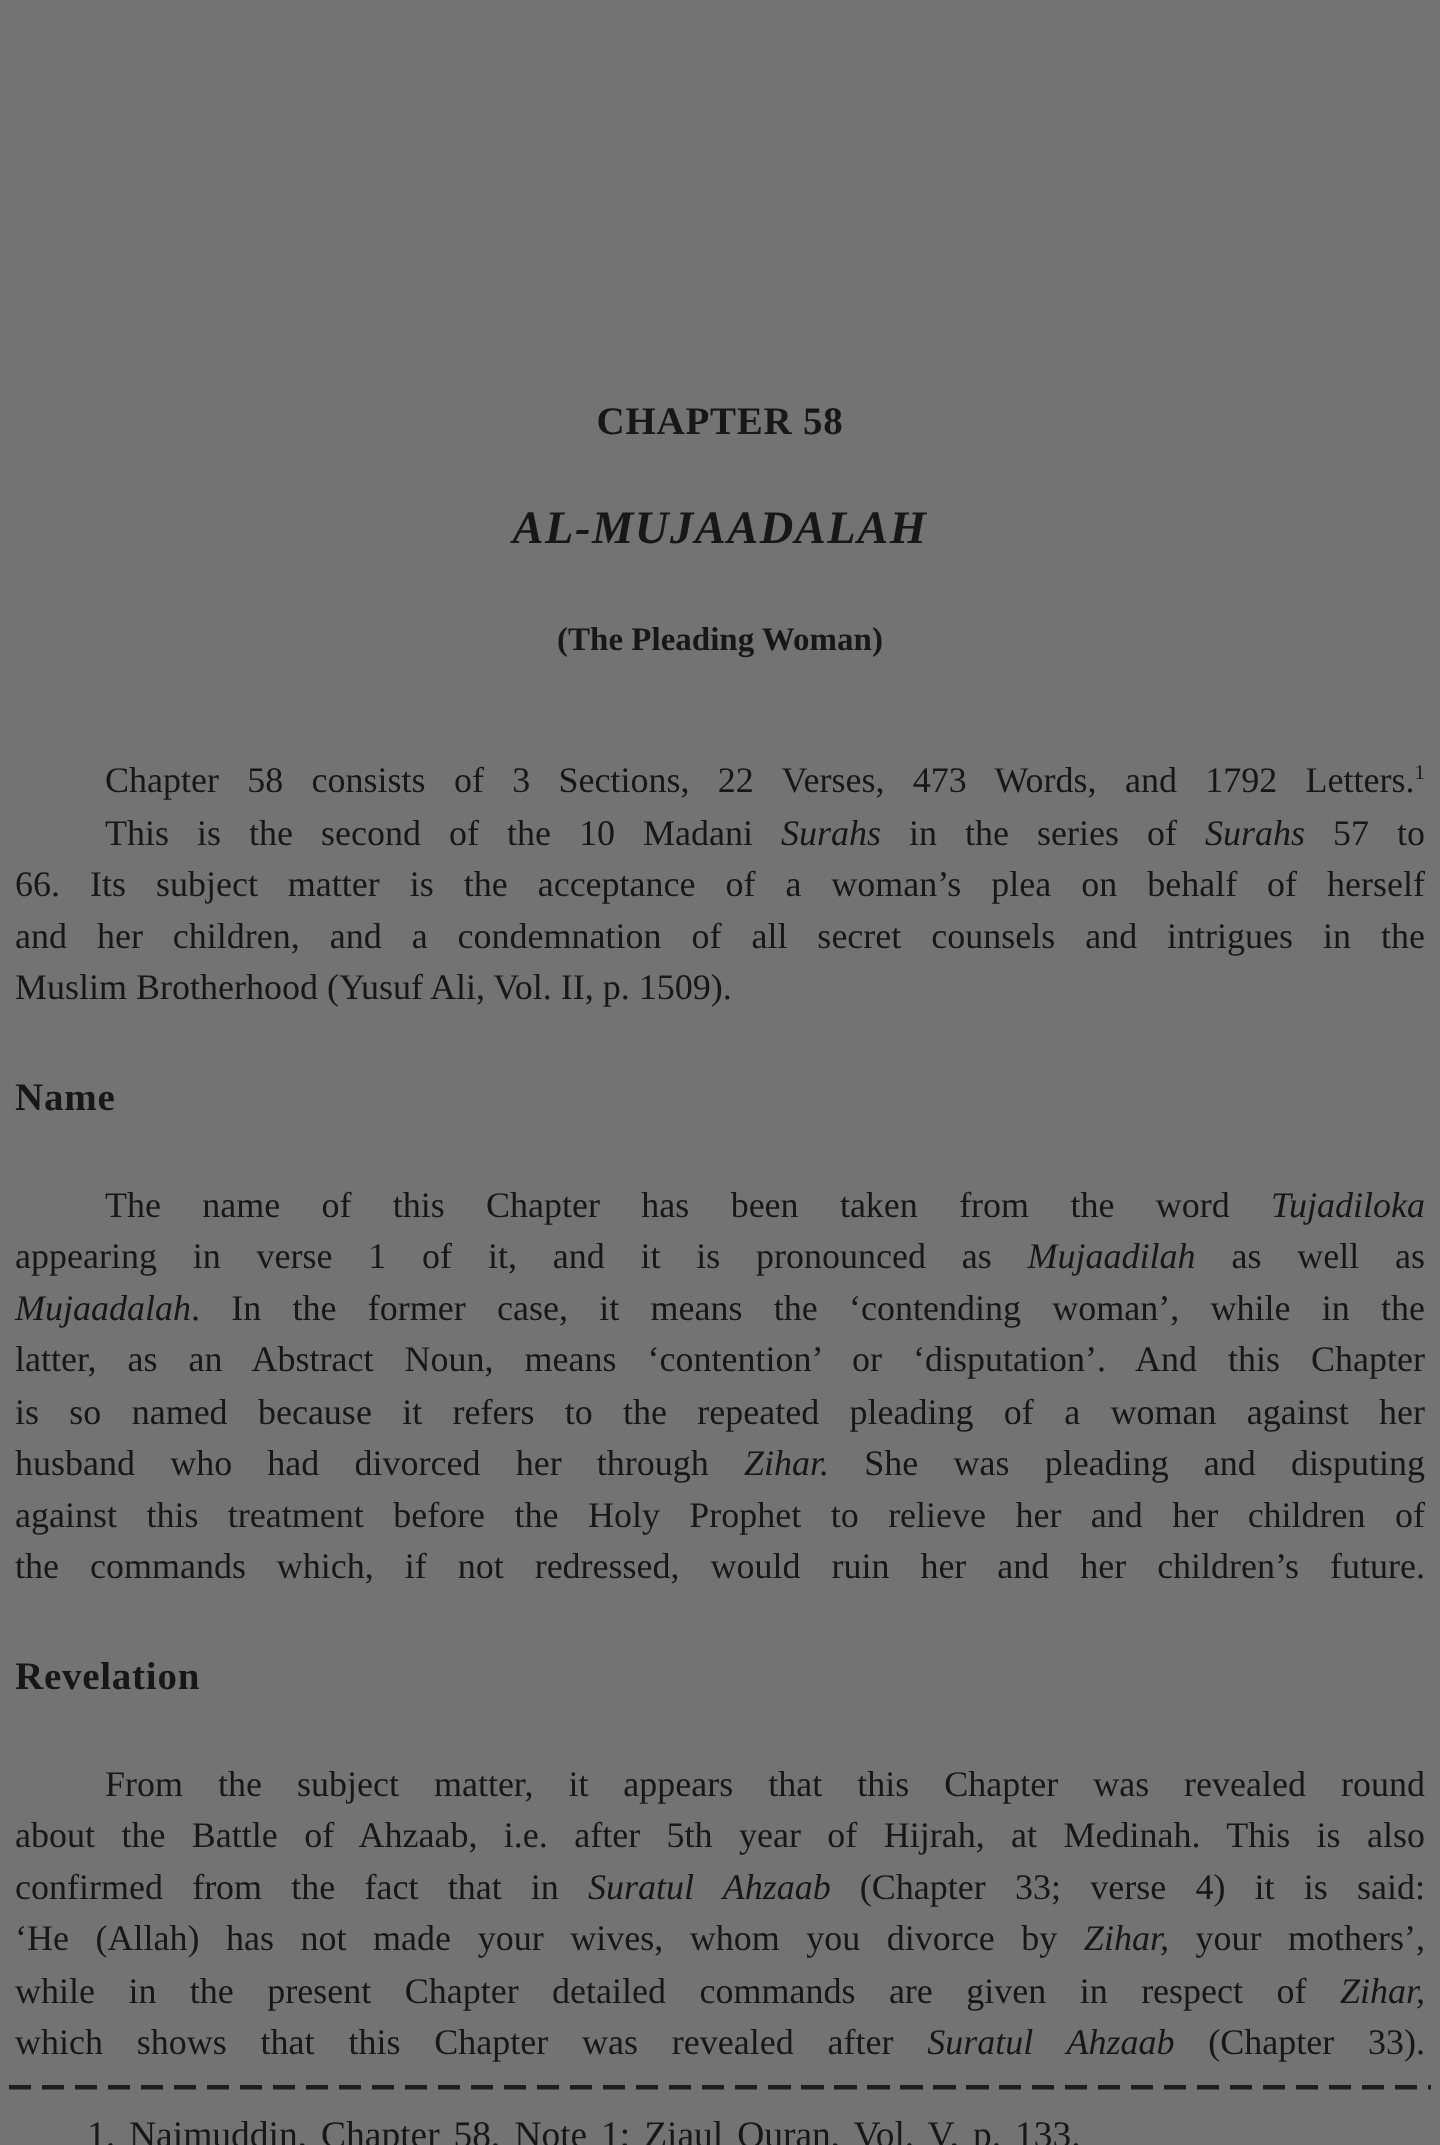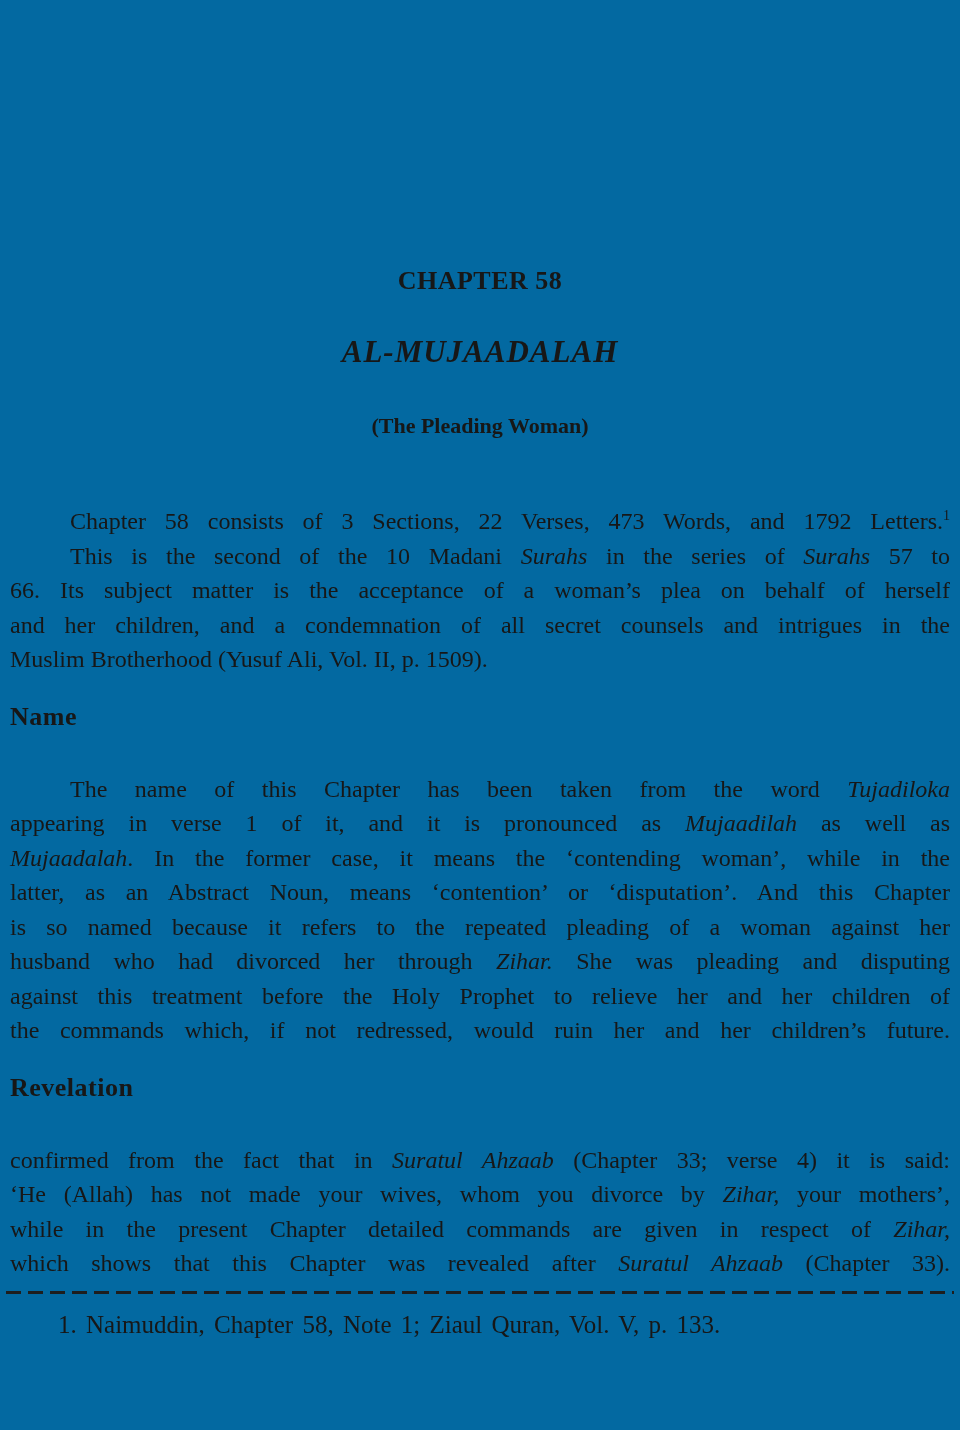--- a/index.html
+++ b/index.html
@@ -12,21 +12,21 @@
     height: 1430px;
     overflow: hidden;
     font-family: "Liberation Serif", "DejaVu Serif", serif;
     color: #171717;
   }
   .page {
     box-sizing: border-box;
     width: 960px;
     height: 1430px;
     padding: 266px 10px 0 10px;
-    background: #0369a1;
+    background: #737373;
   }
   .chapter-label {
     font-size: 26px;
     line-height: 30px;
     font-weight: bold;
     text-align: center;
     letter-spacing: 0.5px;
   }
   .chapter-title {
     margin-top: 38px;
@@ -60,21 +60,21 @@
     text-align-last: auto;
   }
   .line.first { text-indent: 60px; }
   .line .it { font-style: italic; }
   .line sup {
     font-size: 14px;
     line-height: 0;
     vertical-align: super;
   }
   .section-heading {
-    margin-top: 25px;
+    margin-top: 40px;
     margin-bottom: 40px;
     font-size: 26px;
     line-height: 30px;
     font-weight: bold;
     letter-spacing: 0.5px;
   }
   .footnote-separator {
     margin: 10px -4px 0 -4px;
     height: 3px;
     background: repeating-linear-gradient(90deg, #1e1e1e 0px, #1e1e1e 15px, transparent 15px, transparent 22px);
@@ -111,20 +111,22 @@
         <div class="line"><span>appearing in verse 1 of it, and it is pronounced as </span><span class="it">Mujaadilah</span><span> as well as</span></div>
         <div class="line"><span class="it">Mujaadalah</span><span>. In the former case, it means the ‘contending woman’, while in the</span></div>
         <div class="line"><span>latter, as an Abstract Noun, means ‘contention’ or ‘disputation’. And this Chapter</span></div>
         <div class="line"><span>is so named because it refers to the repeated pleading of a woman against her</span></div>
         <div class="line"><span>husband who had divorced her through </span><span class="it">Zihar.</span><span> She was pleading and disputing</span></div>
         <div class="line"><span>against this treatment before the Holy Prophet to relieve her and her children of</span></div>
         <div class="line"><span>the commands which, if not redressed, would ruin her and her children’s future.</span></div>
       </div>
       <div class="section-heading">Revelation</div>
       <div class="paragraph">
+        <div class="line first"><span>From the subject matter, it appears that this Chapter was revealed round</span></div>
+        <div class="line"><span>about the Battle of Ahzaab, i.e. after 5th year of Hijrah, at Medinah. This is also</span></div>
         <div class="line"><span>confirmed from the fact that in </span><span class="it">Suratul Ahzaab</span><span> (Chapter 33; verse 4) it is said:</span></div>
         <div class="line"><span>‘He (Allah) has not made your wives, whom you divorce by </span><span class="it">Zihar,</span><span> your mothers’,</span></div>
         <div class="line"><span>while in the present Chapter detailed commands are given in respect of </span><span class="it">Zihar,</span></div>
         <div class="line"><span>which shows that this Chapter was revealed after </span><span class="it">Suratul Ahzaab</span><span> (Chapter 33).</span></div>
       </div>
     </div>
 
   <div class="footnote-separator"></div>
   <div class="footnote-text">1. Naimuddin, Chapter 58, Note 1; Ziaul Quran, Vol. V, p. 133.</div>
 </div>

